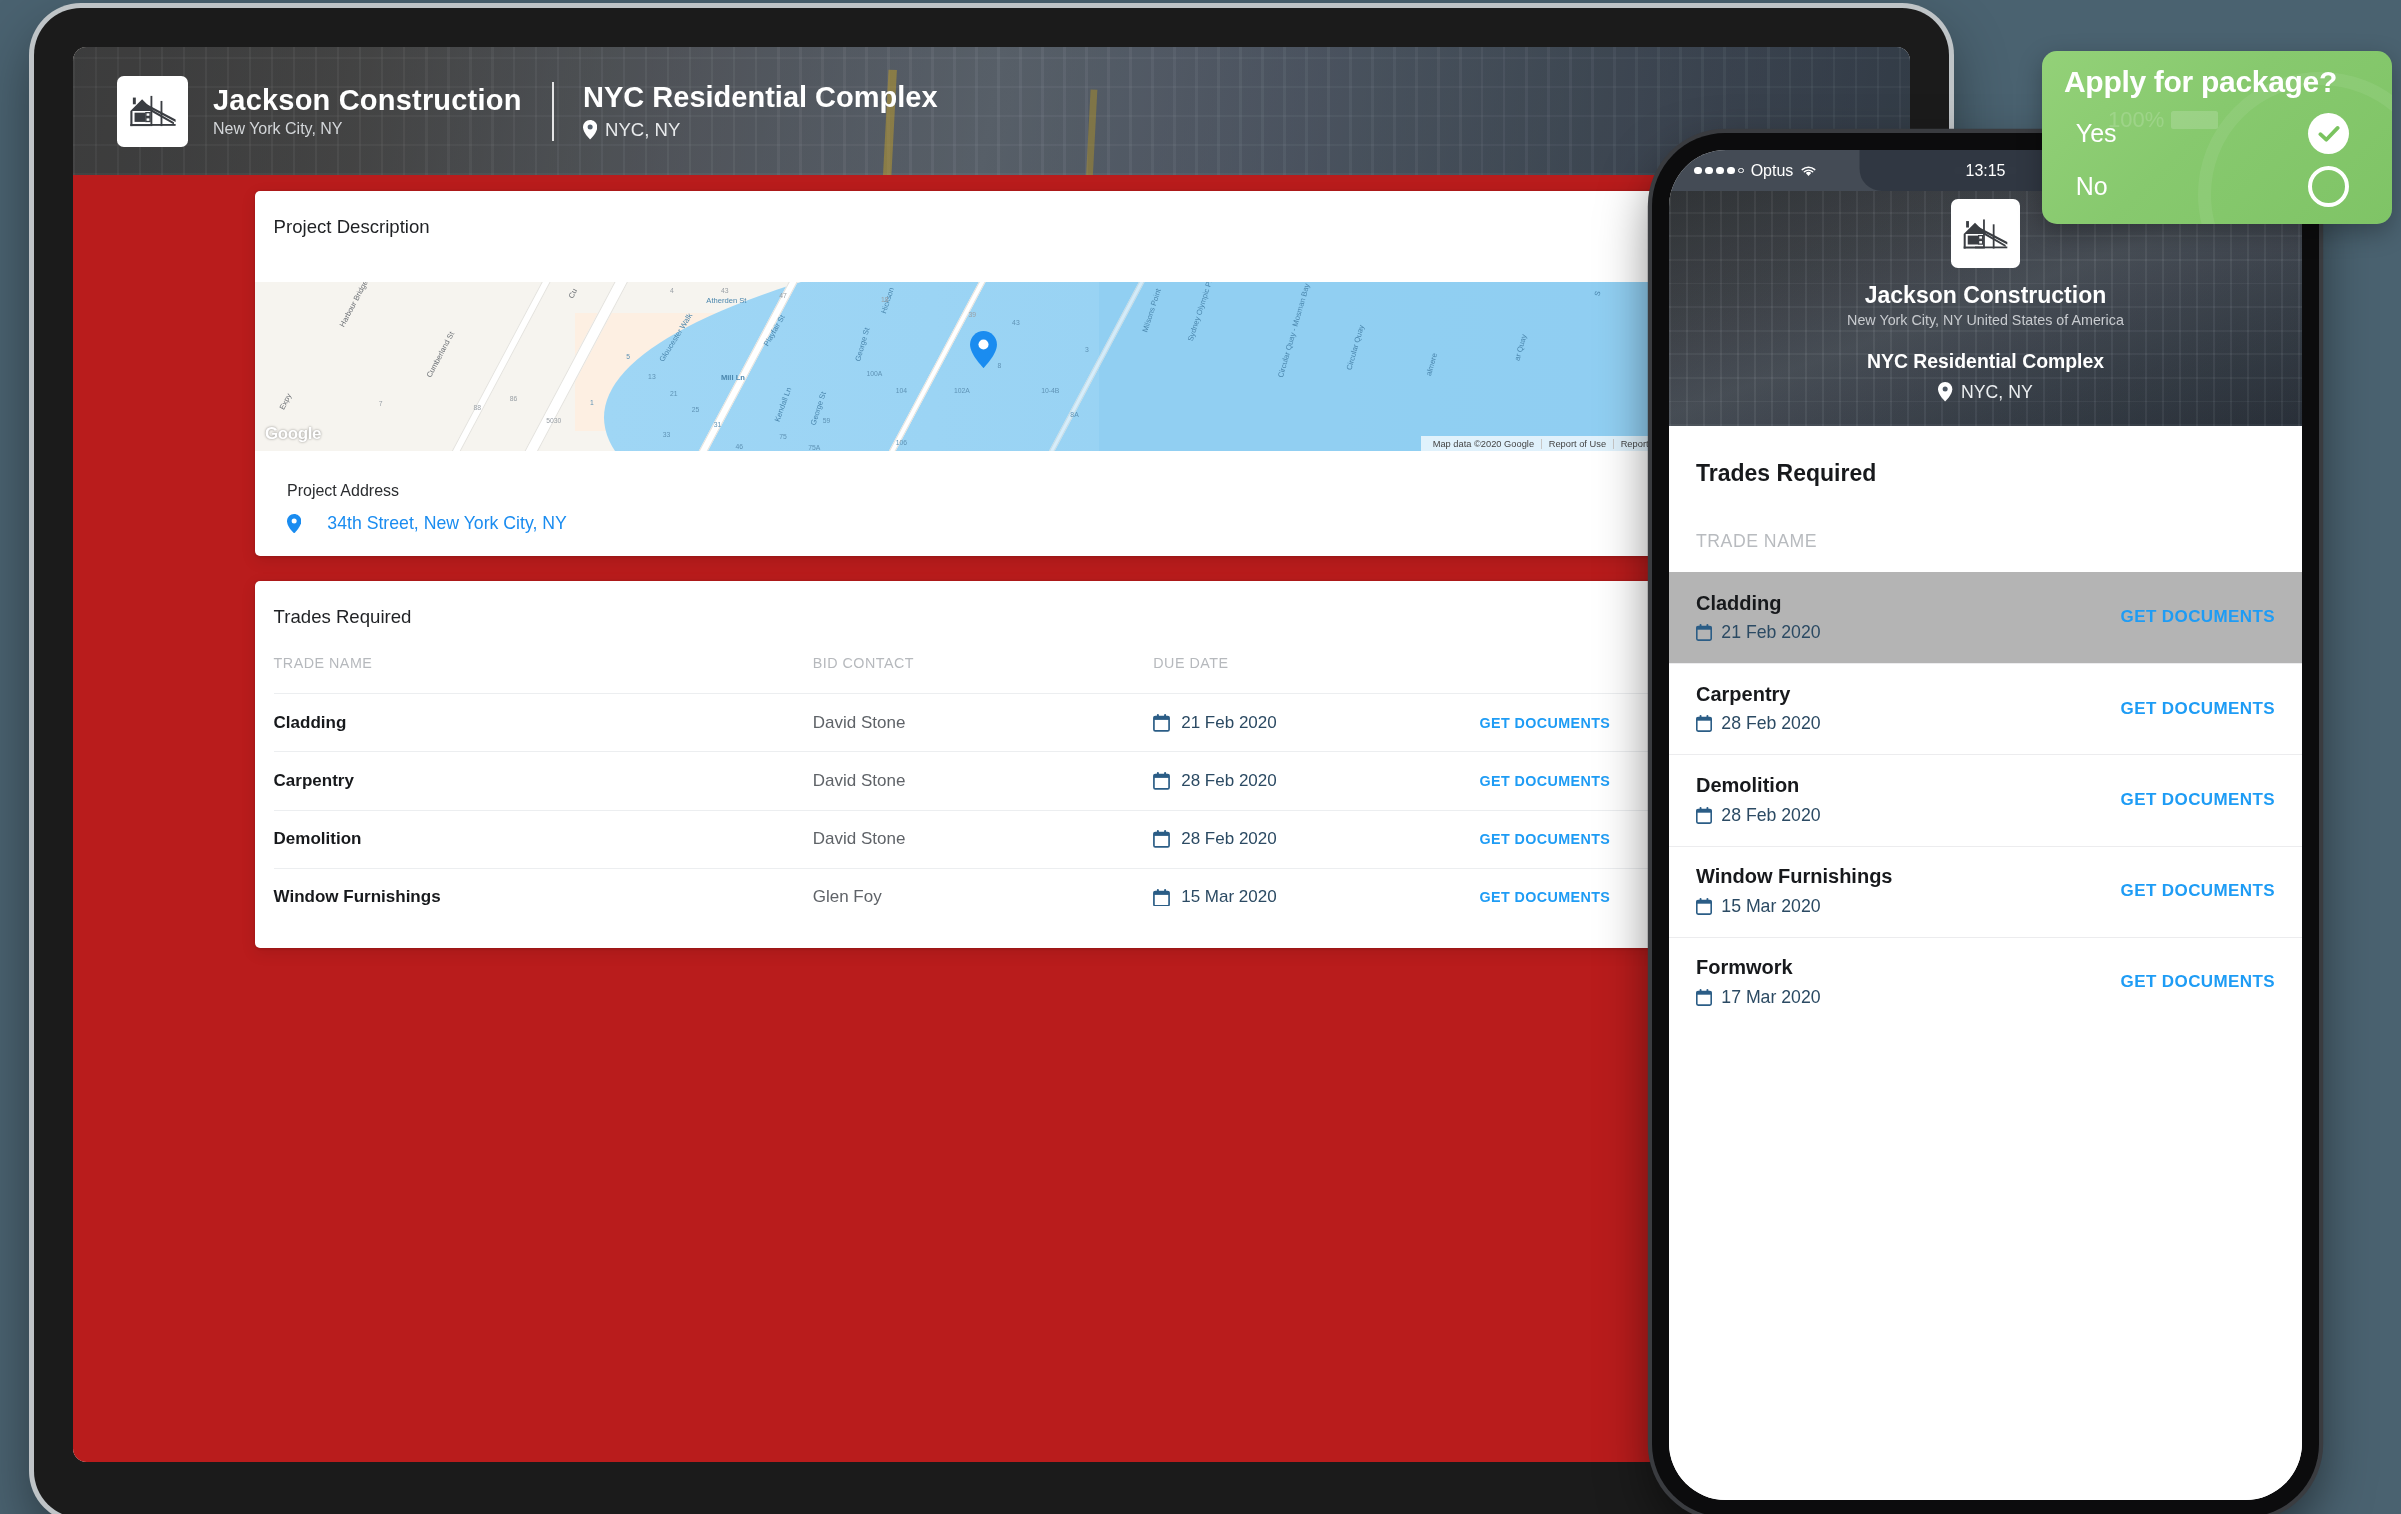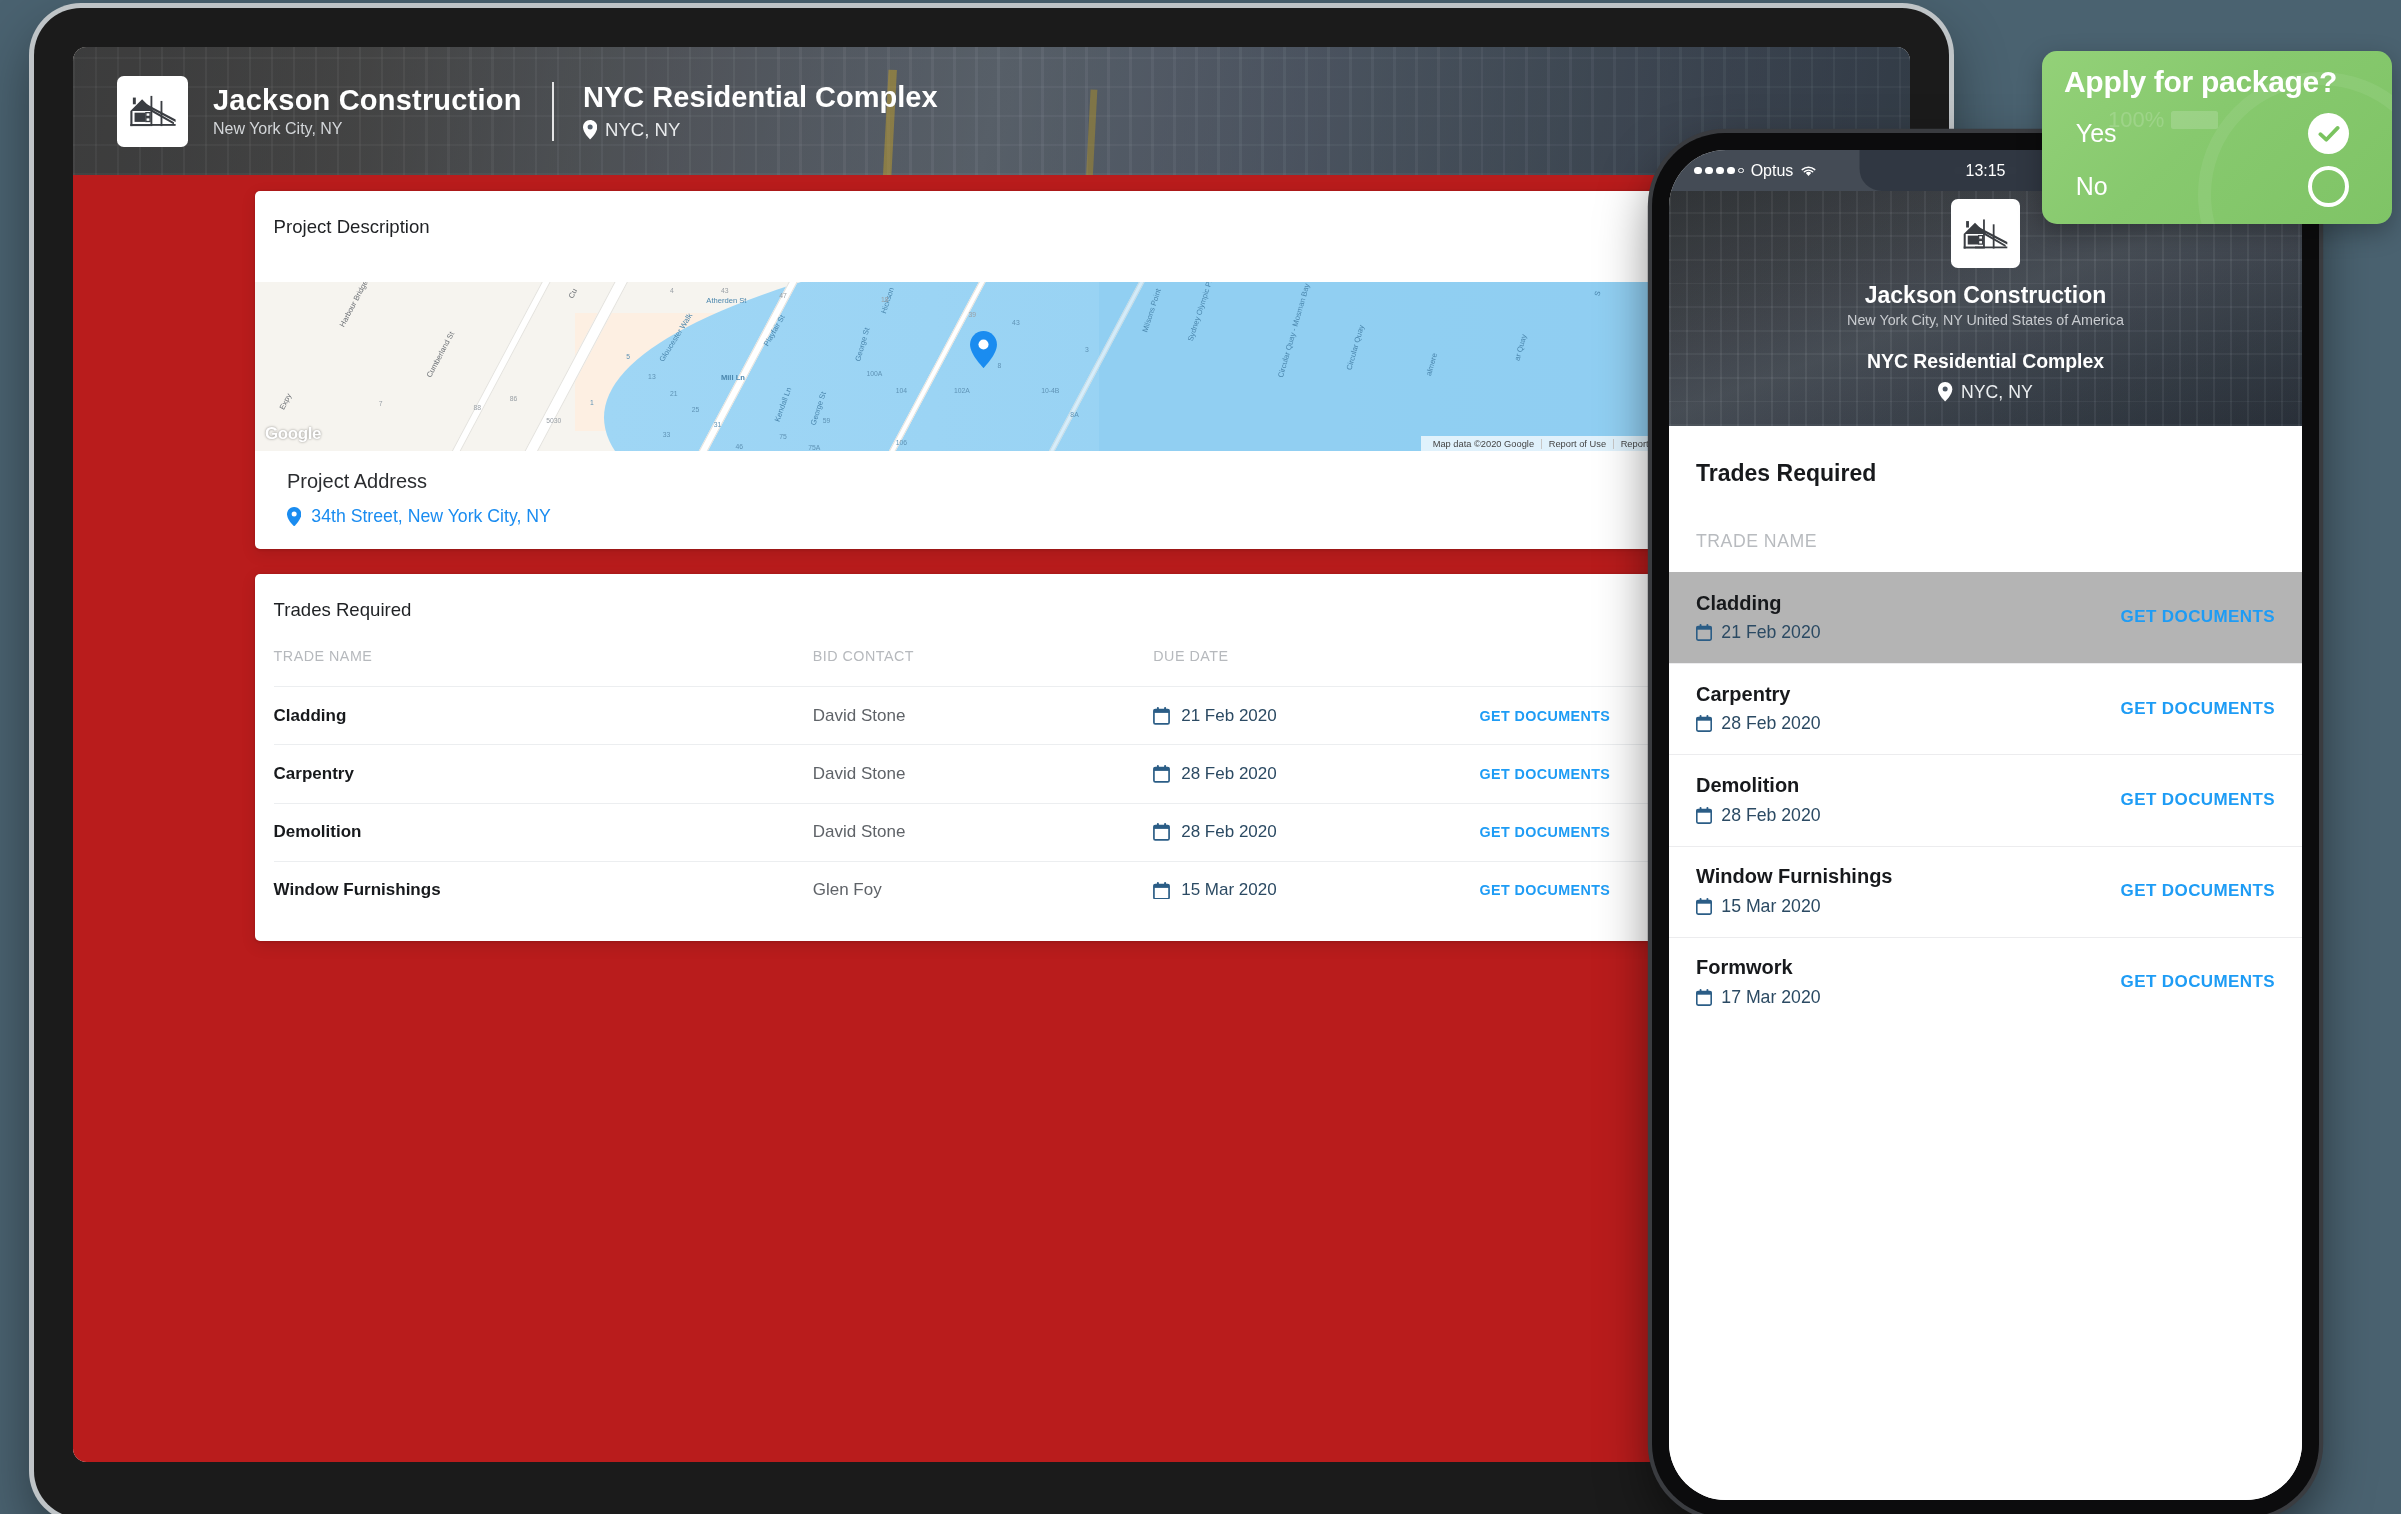--- a/index.html
+++ b/index.html
@@ -152,23 +152,23 @@
     box-shadow:0 0.8px 3.4px rgba(0,0,0,.3);
     position:absolute; display:flex;
   }
   #map-zoom > div{
     flex:1; display:flex; align-items:center; justify-content:center;
     font-size:22px; color:#5c5c5c; font-weight:400;
   }
   #map-zoom > div:first-child{ border-bottom:0.8px solid #e6e6e6; }
 
   .addr-block { padding: 18.6px 18.6px 22px 32px; }
-  .addr-title { font-size: 20px; color:#2b2d30; }
+  .addr-title { font-size: 16px; color:#2b2d30;margin-top:12px; }
   .addr-line {
-    display:flex; align-items:center; gap:10px;
+    display:flex; align-items:center; gap:26px;
     margin-top: 13.5px; font-size: 17.7px; color:#1a8cf0;
   }
   .addr-pin{ width:14.3px; height:19.4px; display:block; }
 
   
   .table-card{ margin-top: 25px; }
   .tbl { width:100%; border-collapse: collapse; margin-top: 27px; }
   .tbl th{
     text-align:left; font-size:14.3px; font-weight:400; color:#b6b9bd;
     letter-spacing:0.5px; padding: 0 0 22px 0;

